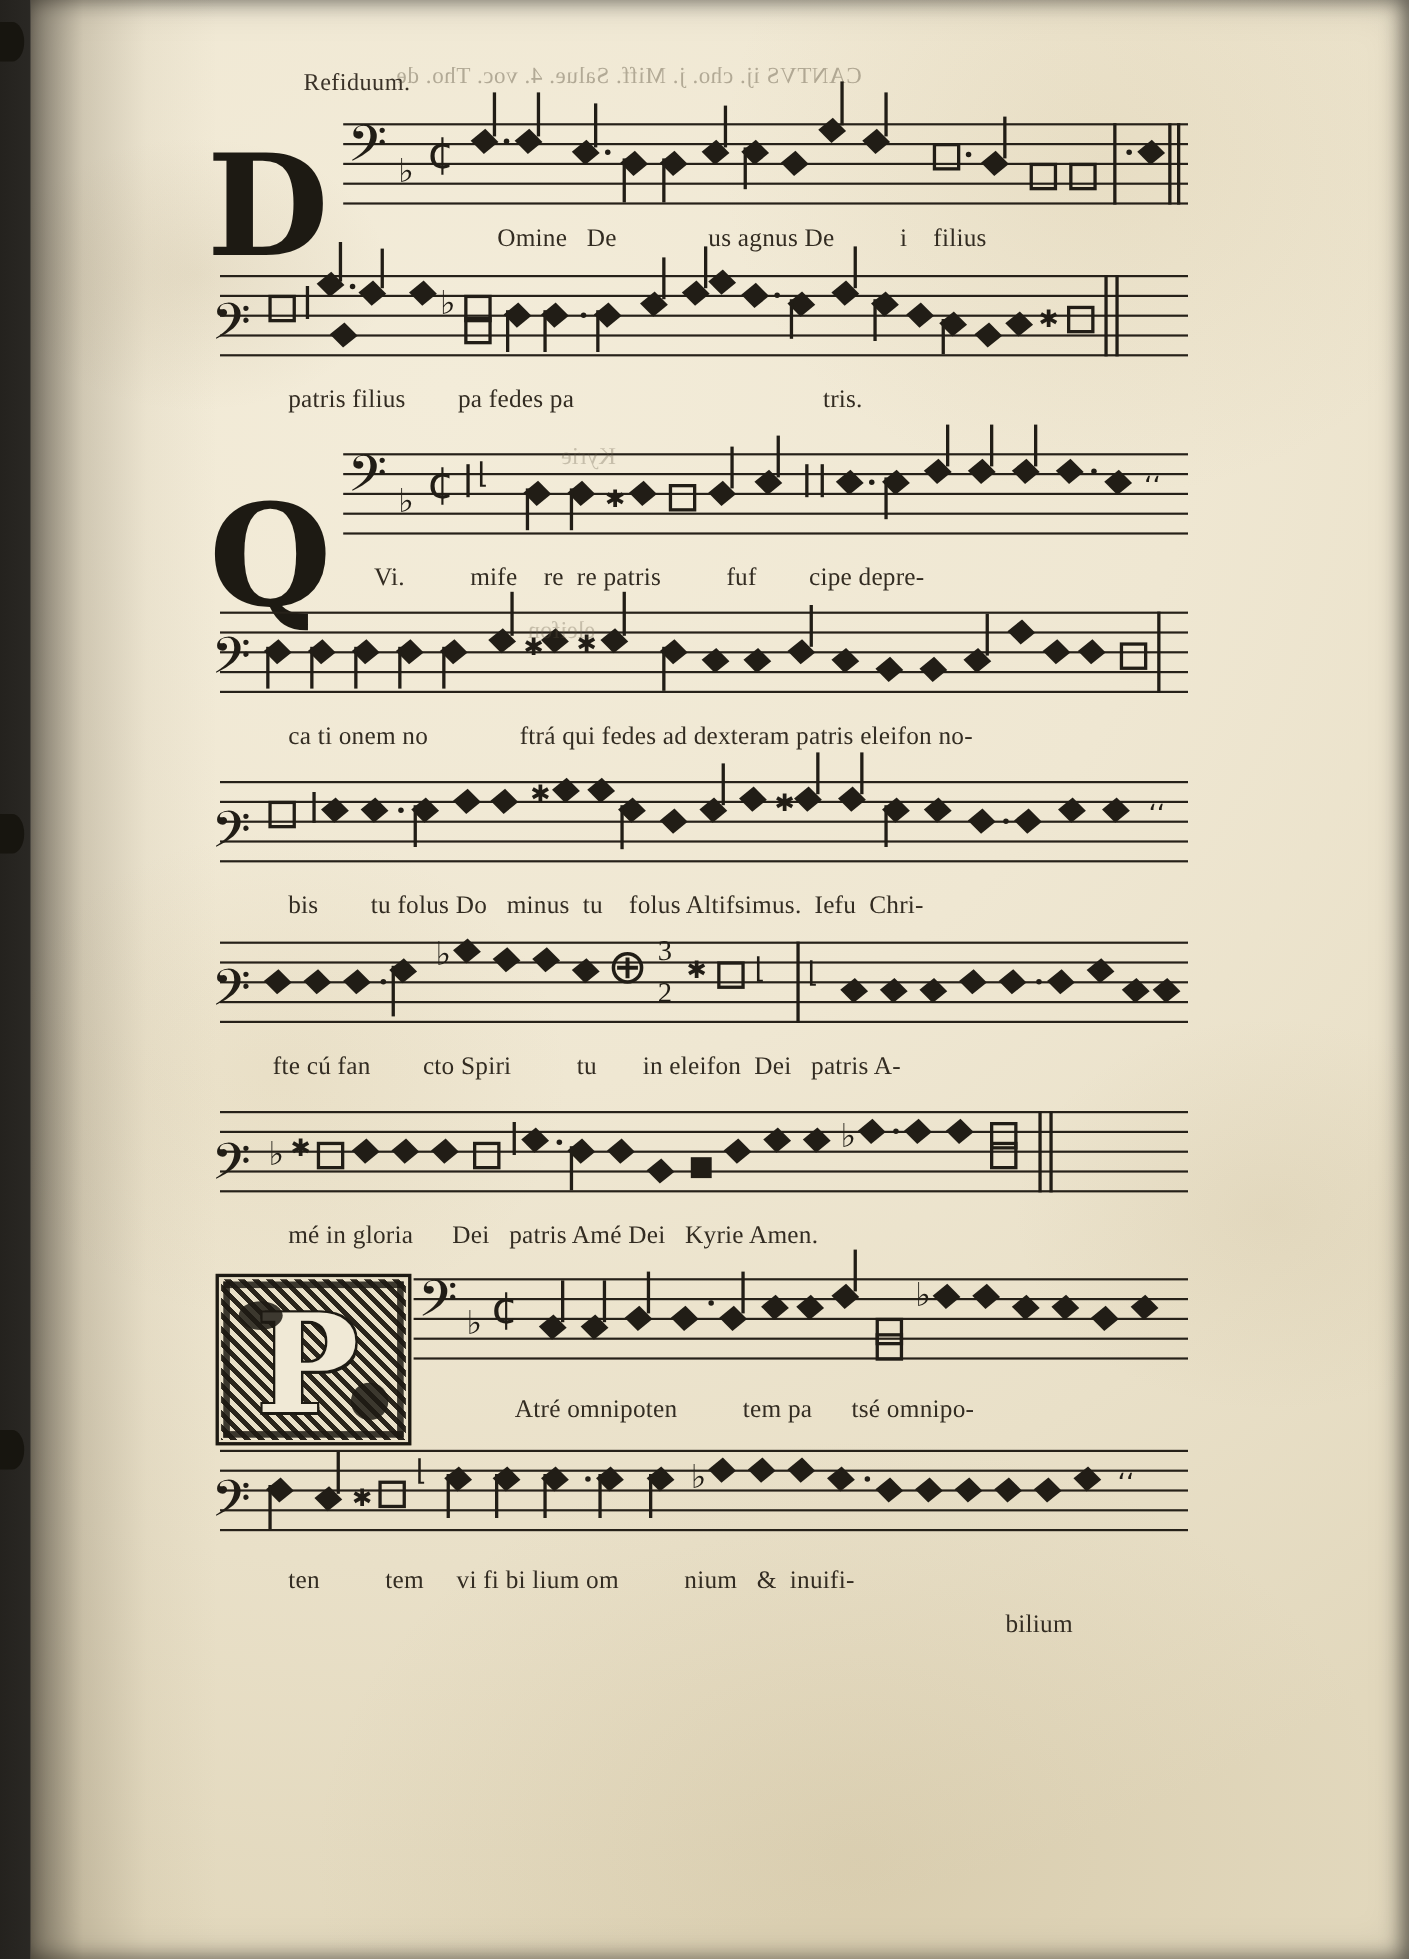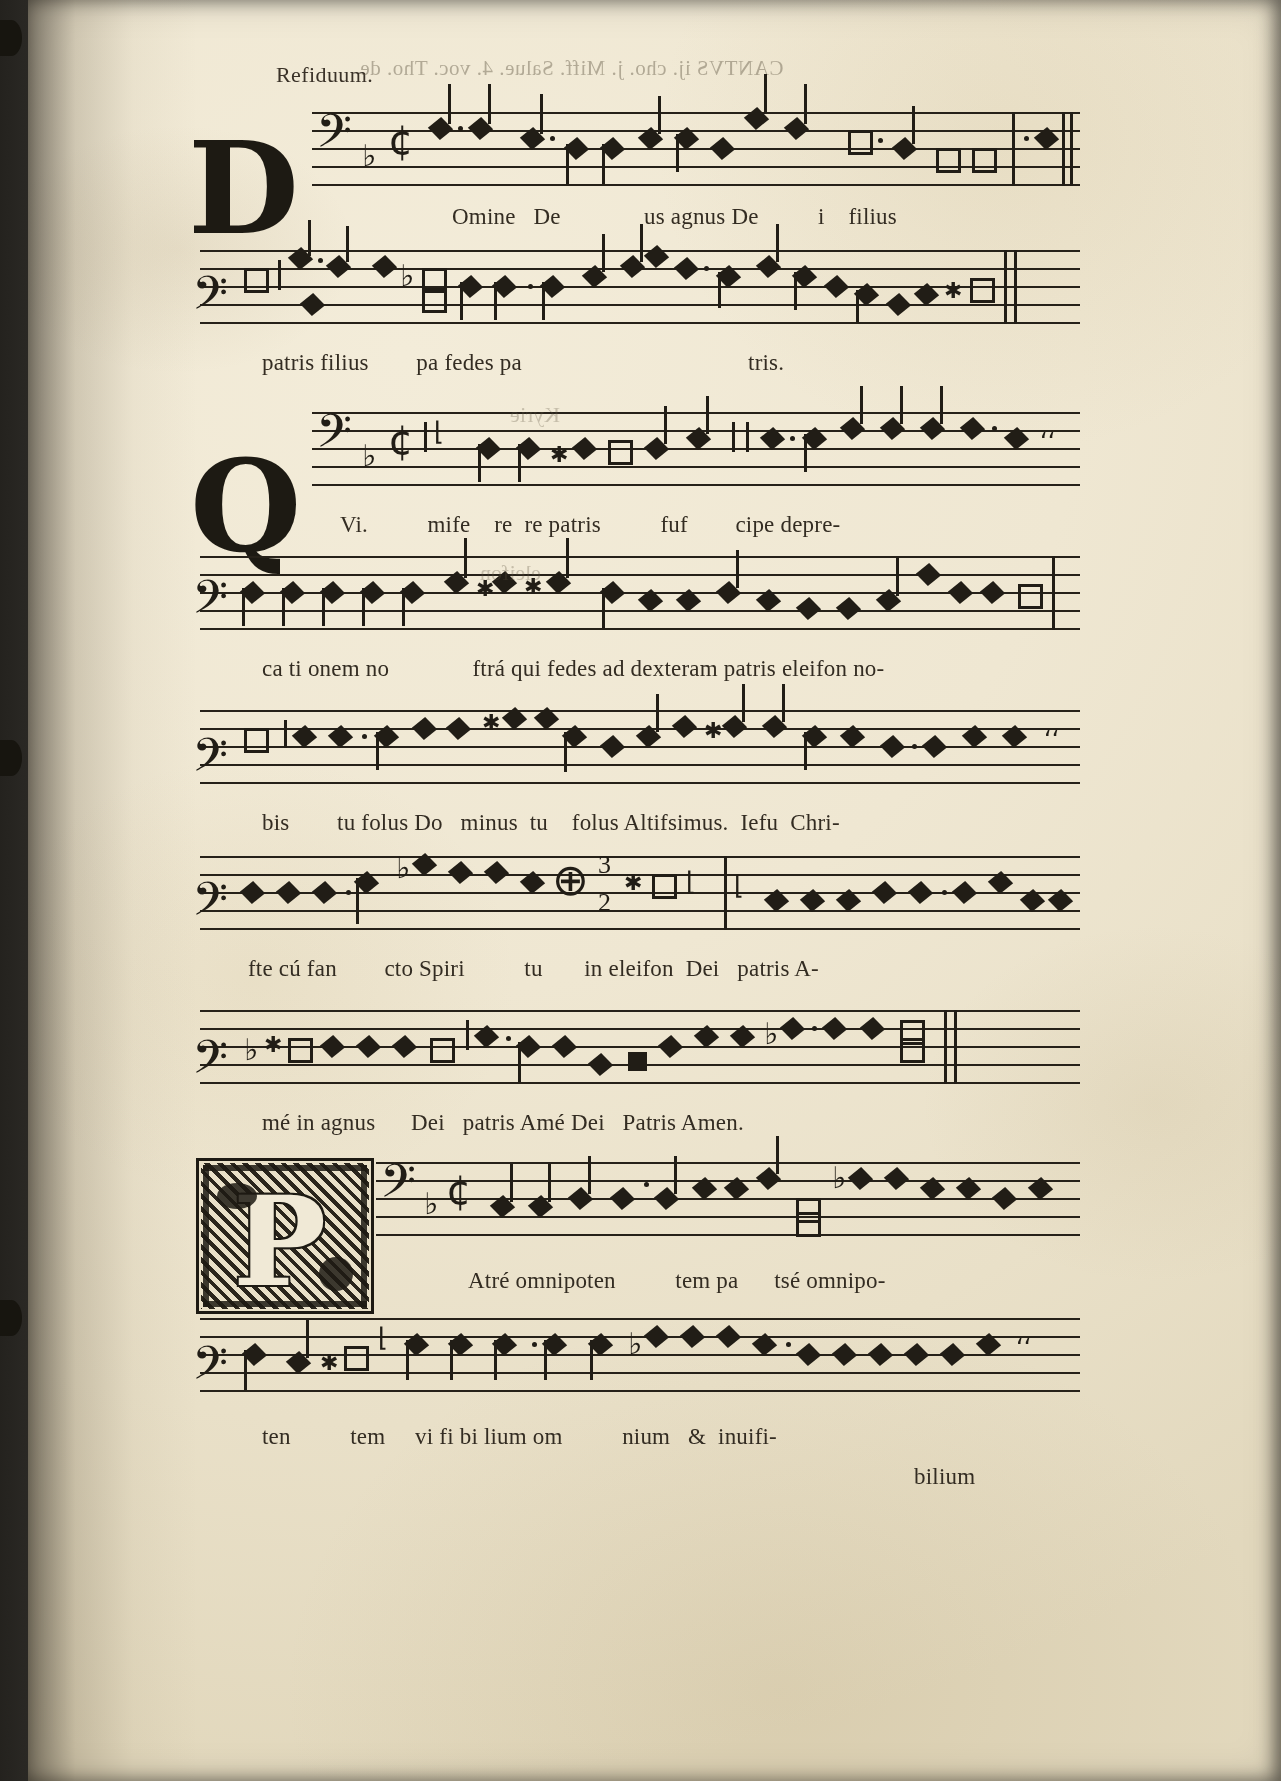--- a/index.html
+++ b/index.html
@@ -541,21 +541,21 @@
         <span class="flat" style="left:564px; top:6px;">♭</span>
         <div class="note" style="left:584px; top:10px;"></div>
         <div class="dot" style="left:612px; top:16px;"></div>
         <div class="note" style="left:626px; top:10px;"></div>
         <div class="note" style="left:664px; top:10px;"></div>
         <div class="brevis" style="left:700px; top:10px;"></div>
         <div class="brevis" style="left:700px; top:28px;"></div>
         <div class="barline" style="left:744px; top:0; height:74px;"></div>
         <div class="barline" style="left:754px; top:0; height:74px;"></div>
       </div>
-      <div class="lyrics" style="top:100px; padding-left:62px;">mé in agnus      Dei   patris Amé Dei   Patris Amen.</div>
+      <div class="lyrics" style="top:100px; padding-left:62px;">mé in gloria      Dei   patris Amé Dei   Kyrie Amen.</div>
     </div>
 
     <div class="system" style="top:1162px;">
       <div class="initial-block" style="left:-4px; top:-4px;">
         <div class="P">P</div>
         <div class="orn" style="left:4px; top:4px; width:164px; height:6px;"></div>
         <div class="orn" style="left:4px; top:140px; width:164px; height:6px;"></div>
         <div class="orn" style="left:4px; top:4px; width:6px; height:142px;"></div>
         <div class="orn" style="left:162px; top:4px; width:6px; height:142px;"></div>
         <div class="orn" style="left:18px; top:22px; width:40px; height:26px; border-radius:50%;"></div>

